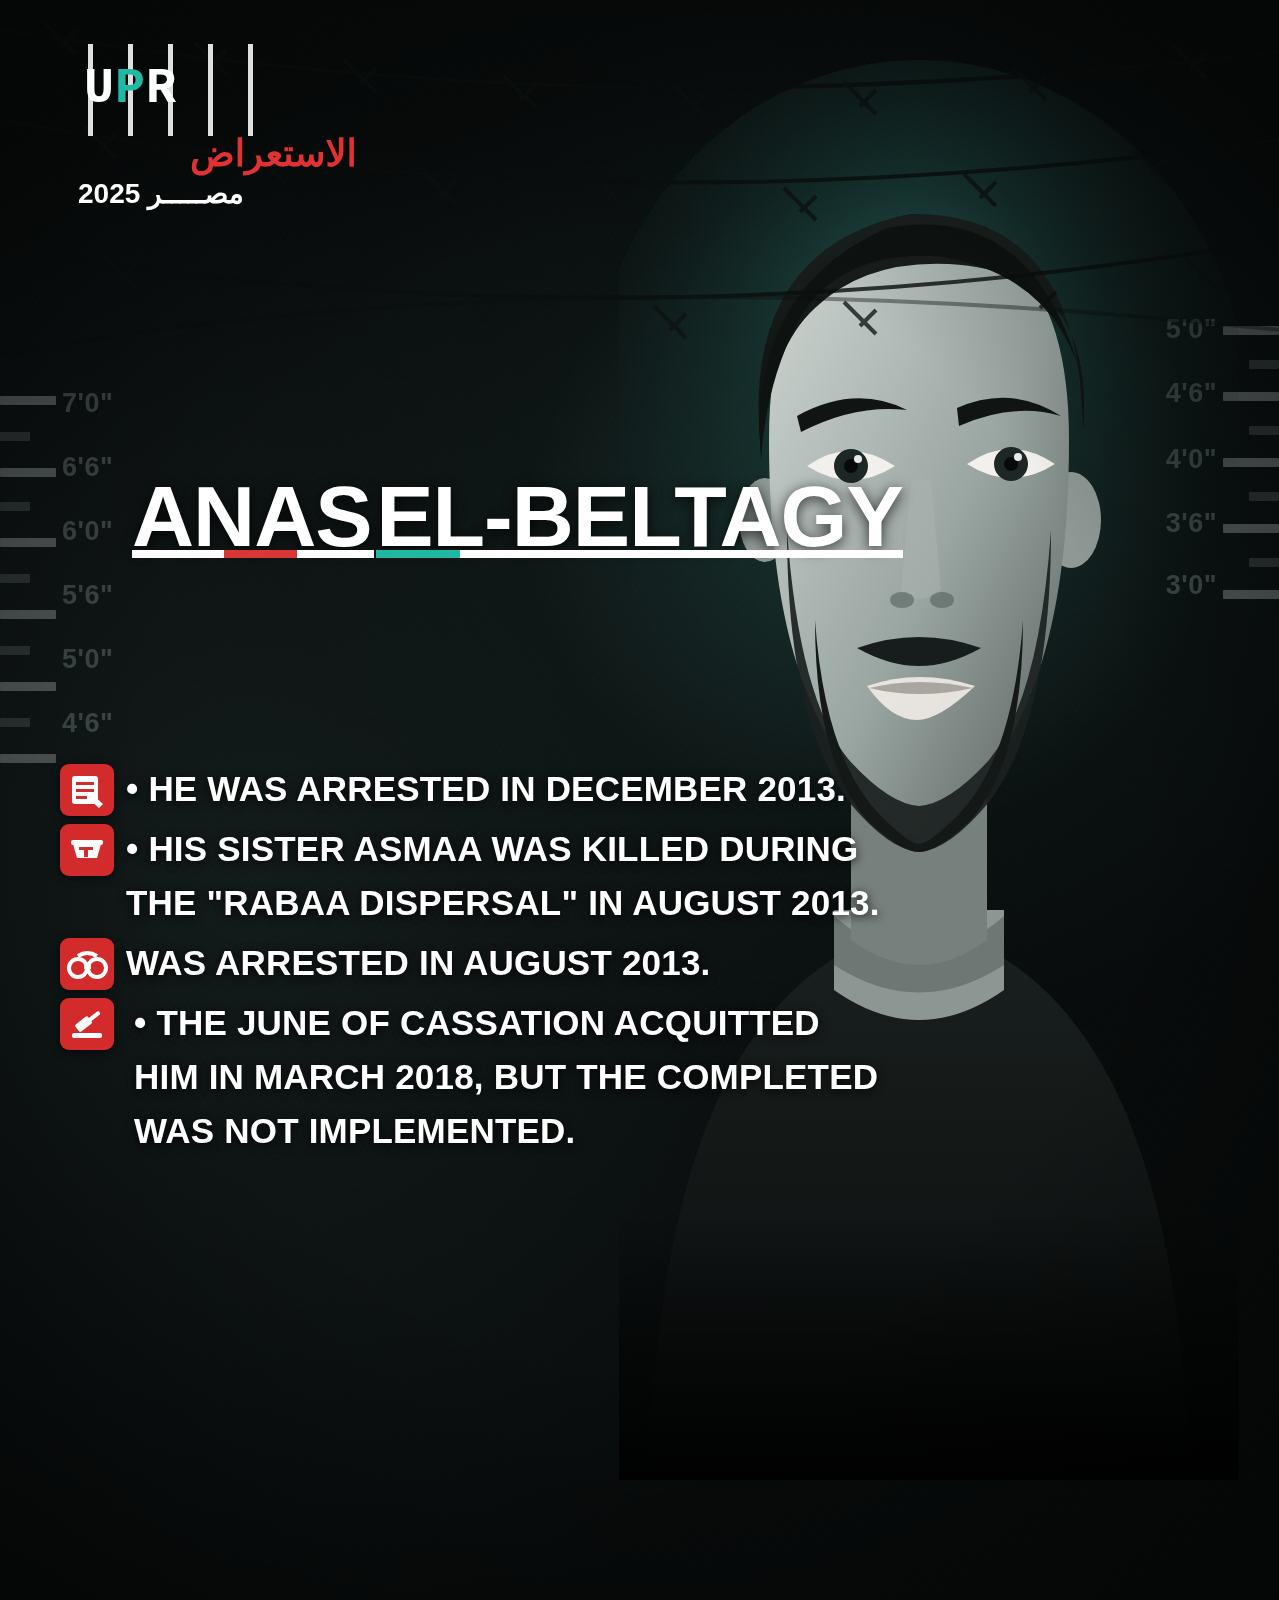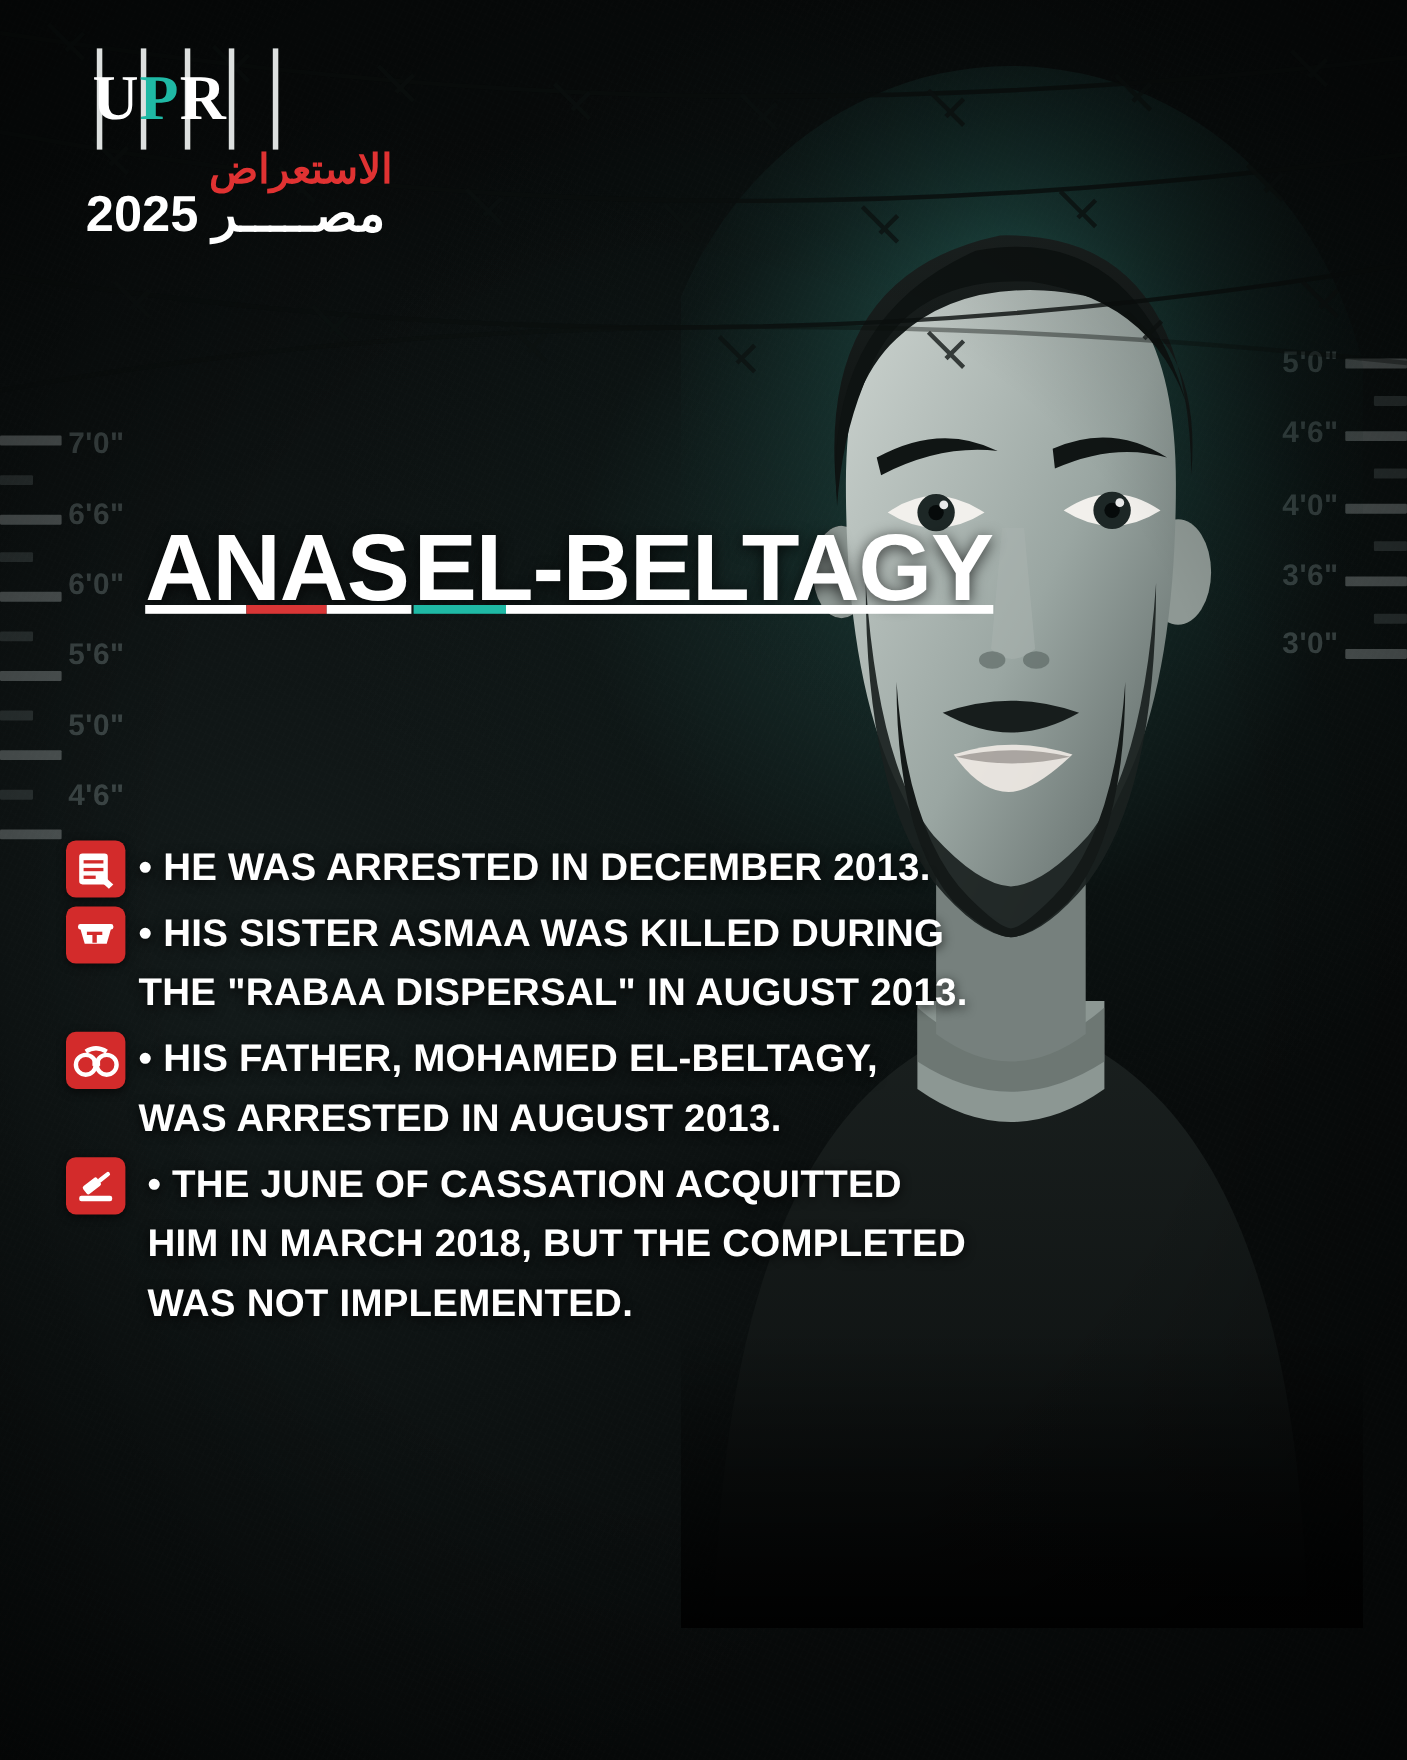--- a/index.html
+++ b/index.html
@@ -114,26 +114,26 @@
     top: -4px;
     width: 5px;
     height: 92px;
     background: #e9eceb;
     opacity: 0.95;
   }
   .logo-upr .upr-text {
     position: absolute;
     left: 6px;
     top: 8px;
-    font-size: 58px;
+    font-size: 50px;
     font-weight: 800;
     letter-spacing: 1px;
     line-height: 66px;
     color: #ffffff;
-    font-family: Liberation Serif, serif;
+    font-family: Liberation Mono, monospace;
   }
   .logo-upr .upr-text .teal { color: #1fb9a5; }
   .logo-ar1 {
     margin-top: 10px;
     font-size: 37px;
     font-weight: 800;
     color: #ffffff;
     direction: rtl;
     text-align: left;
     line-height: 42px;
@@ -142,21 +142,21 @@
   .logo-ar2 {
     font-size: 37px;
     font-weight: 800;
     color: #e03232;
     direction: rtl;
     text-align: left;
     line-height: 40px;
     padding-left: 112px;
   }
   .logo-ar3 {
-    font-size: 46px;
+    font-size: 28px;
     font-weight: 800;
     color: #ffffff;
     direction: rtl;
     text-align: left;
     line-height: 40px;
     letter-spacing: 1px;
   }
 
   
   .name-block {
@@ -462,21 +462,20 @@
     <div class="fact">
       <div class="fact-icon">
         <svg width="54" height="52" viewBox="0 0 54 52">
           <circle cx="18" cy="30" r="9" fill="none" stroke="#fff" stroke-width="4"></circle>
           <circle cx="37" cy="30" r="9" fill="none" stroke="#fff" stroke-width="4"></circle>
           <rect x="24" y="26" width="7" height="5" fill="#fff"></rect>
           <path d="M18 18 q9 -6 19 0" fill="none" stroke="#fff" stroke-width="4"></path>
         </svg>
       </div>
       <div class="fact-text">
-        <span class="cont">• HIS FATHER, MOHAMED EL-BELTAGY,</span>
         <span class="cont">WAS ARRESTED IN AUGUST 2013.</span>
       </div>
     </div>
 
     <div class="fact">
       <div class="fact-icon">
         <svg width="54" height="52" viewBox="0 0 54 52">
           <rect x="12" y="35" width="30" height="5" rx="2" fill="#fff"></rect>
           <g transform="rotate(-38 27 24)">
             <rect x="15" y="19" width="16" height="9" rx="2" fill="#fff"></rect>

